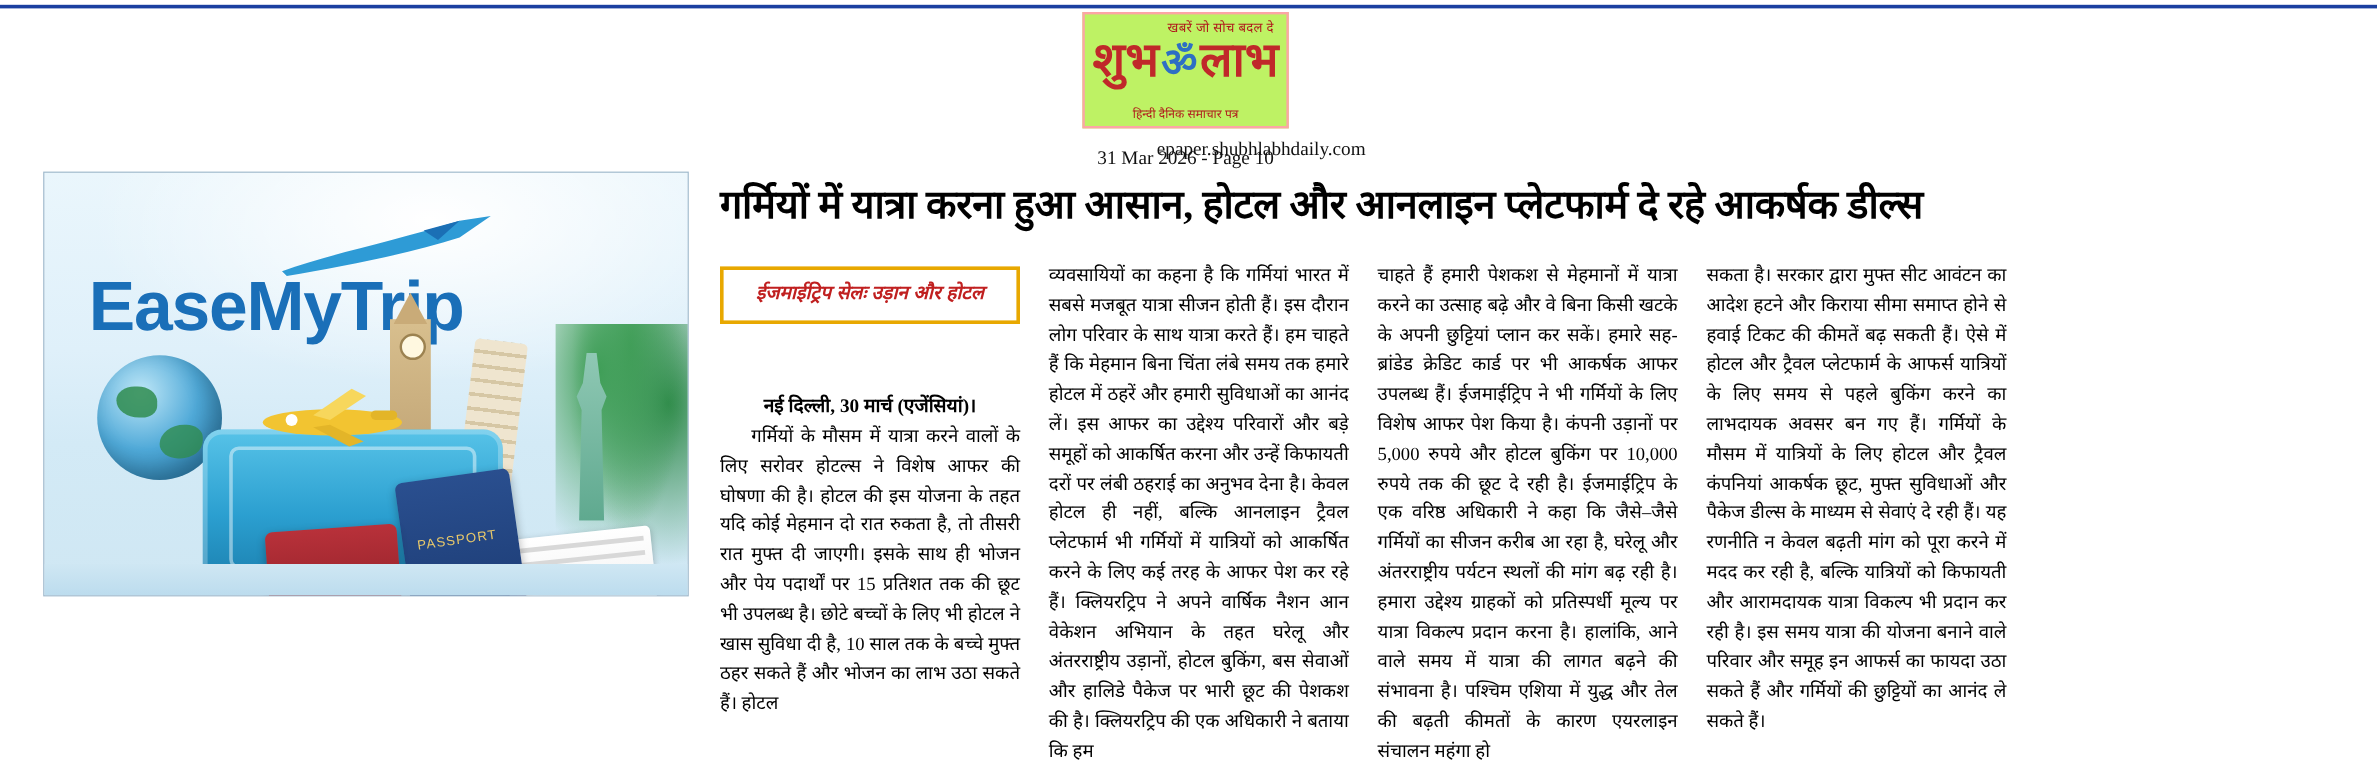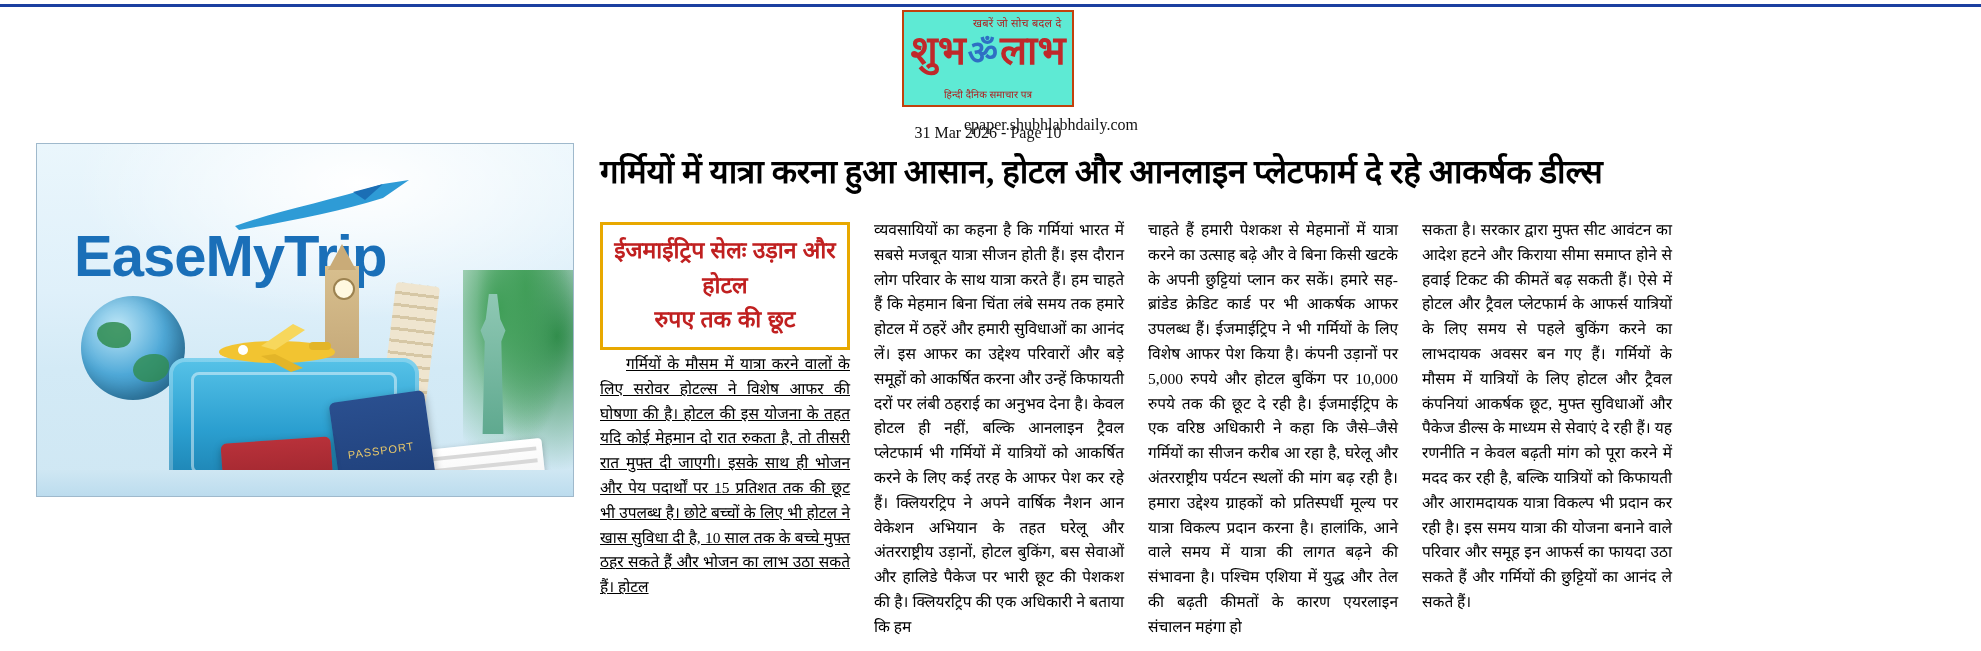--- a/index.html
+++ b/index.html
@@ -33,24 +33,24 @@
 
   
   .masthead {
     position: absolute;
     left: 838px;
     top: 10px;
     width: 300px;
     text-align: center;
   }
   .masthead-box {
-    border: 2px solid #c2410c;
+    border: 2px solid #fca5a5;
     padding: 3px 6px 4px 6px;
     display: inline-block;
-    background: #5eead4;
+    background: #bef264;
   }
   .masthead-tagline {
     font-family: "Liberation Sans", sans-serif;
     font-size: 11px;
     color: #b01c1c;
     letter-spacing: 0.2px;
     margin-bottom: -1px;
     text-align: right;
     padding-right: 4px;
   }
@@ -324,23 +324,24 @@
     width: 250px;
     border: 3px solid #e8a800;
     padding: 8px 6px 10px 6px;
     text-align: center;
     box-sizing: border-box;
     background: #fff;
   }
   .deal-box .line {
     font-family: "Liberation Sans", sans-serif;
     font-weight: bold;
-    font-size: 23px;
+    font-size: 16px;
     color: #c02020;
     line-height: 1.5;
+    font-style: italic;
   }
   .byline {
     position: absolute;
     left: 600px;
     top: 326px;
     width: 250px;
     text-align: center;
     font-family: "Liberation Serif", serif;
     font-weight: bold;
     font-size: 16px;
@@ -356,21 +357,21 @@
     text-align: justify;
     text-justify: inter-word;
     color: #000;
     box-sizing: border-box;
   }
   .col p { margin: 0; }
   .col-1 { left: 600px; top: 352px; width: 250px; }
   .col-2 { left: 874px; top: 218px; width: 250px; }
   .col-3 { left: 1148px; top: 218px; width: 250px; }
   .col-4 { left: 1422px; top: 218px; width: 250px; }
-  .indent { text-indent: 26px; text-decoration: underline; }
+  .indent { text-indent: 26px; }
 </style>
 </head>
 <body>
 
 <div class="page">
 
   <div class="top-rule"></div>
 
   <div class="masthead">
     <div class="masthead-box">
@@ -419,23 +420,23 @@
     <div class="ad-passport-b">
       <div class="pp-text">PASSPORT</div>
     </div>
     <div class="ad-ground"></div>
   </div>
 
   <div class="headline">गर्मियों में यात्रा करना हुआ आसान, होटल और आनलाइन प्लेटफार्म दे रहे आकर्षक डील्स</div>
 
   <div class="deal-box">
     <div class="line">ईजमाईट्रिप सेलः उड़ान और होटल</div>
-    <div class="line">रुपए तक की छूट</div>
-  </div>
-
+  </div>
+
+  <div class="byline">नई दिल्ली, 30 मार्च (एजेंसियां)।</div>
 
   <div class="col col-1">
     <p class="indent">गर्मियों के मौसम में यात्रा करने वालों के लिए सरोवर होटल्स ने विशेष आफर की घोषणा की है। होटल की इस योजना के तहत यदि कोई मेहमान दो रात रुकता है, तो तीसरी रात मुफ्त दी जाएगी। इसके साथ ही भोजन और पेय पदार्थों पर 15 प्रतिशत तक की छूट भी उपलब्ध है। छोटे बच्चों के लिए भी होटल ने खास सुविधा दी है, 10 साल तक के बच्चे मुफ्त ठहर सकते हैं और भोजन का लाभ उठा सकते हैं। होटल</p>
   </div>
   <div class="col col-2">
     <p>व्यवसायियों का कहना है कि गर्मियां भारत में सबसे मजबूत यात्रा सीजन होती हैं। इस दौरान लोग परिवार के साथ यात्रा करते हैं। हम चाहते हैं कि मेहमान बिना चिंता लंबे समय तक हमारे होटल में ठहरें और हमारी सुविधाओं का आनंद लें। इस आफर का उद्देश्य परिवारों और बड़े समूहों को आकर्षित करना और उन्हें किफायती दरों पर लंबी ठहराई का अनुभव देना है। केवल होटल ही नहीं, बल्कि आनलाइन ट्रैवल प्लेटफार्म भी गर्मियों में यात्रियों को आकर्षित करने के लिए कई तरह के आफर पेश कर रहे हैं। क्लियरट्रिप ने अपने वार्षिक नैशन आन वेकेशन अभियान के तहत घरेलू और अंतरराष्ट्रीय उड़ानों, होटल बुकिंग, बस सेवाओं और हालिडे पैकेज पर भारी छूट की पेशकश की है। क्लियरट्रिप की एक अधिकारी ने बताया कि हम</p>
   </div>
   <div class="col col-3">
     <p>चाहते हैं हमारी पेशकश से मेहमानों में यात्रा करने का उत्साह बढ़े और वे बिना किसी खटके के अपनी छुट्टियां प्लान कर सकें। हमारे सह-ब्रांडेड क्रेडिट कार्ड पर भी आकर्षक आफर उपलब्ध हैं। ईजमाईट्रिप ने भी गर्मियों के लिए विशेष आफर पेश किया है। कंपनी उड़ानों पर 5,000 रुपये और होटल बुकिंग पर 10,000 रुपये तक की छूट दे रही है। ईजमाईट्रिप के एक वरिष्ठ अधिकारी ने कहा कि जैसे–जैसे गर्मियों का सीजन करीब आ रहा है, घरेलू और अंतरराष्ट्रीय पर्यटन स्थलों की मांग बढ़ रही है। हमारा उद्देश्य ग्राहकों को प्रतिस्पर्धी मूल्य पर यात्रा विकल्प प्रदान करना है। हालांकि, आने वाले समय में यात्रा की लागत बढ़ने की संभावना है। पश्चिम एशिया में युद्ध और तेल की बढ़ती कीमतों के कारण एयरलाइन संचालन महंगा हो</p>
   </div>

